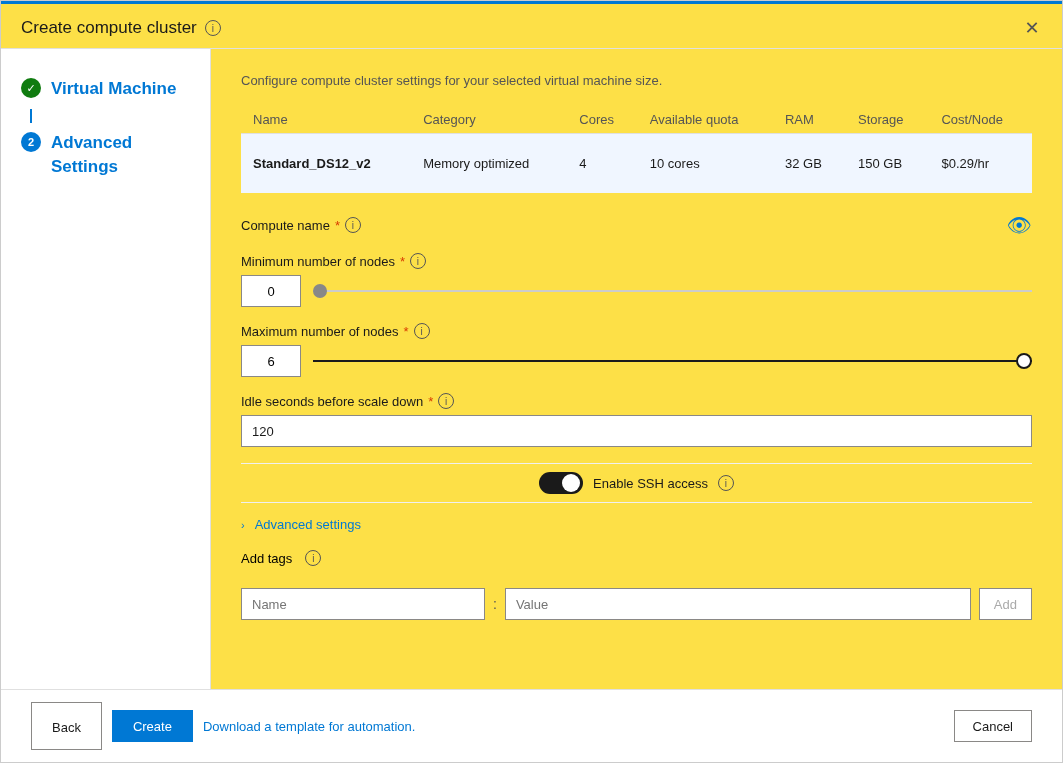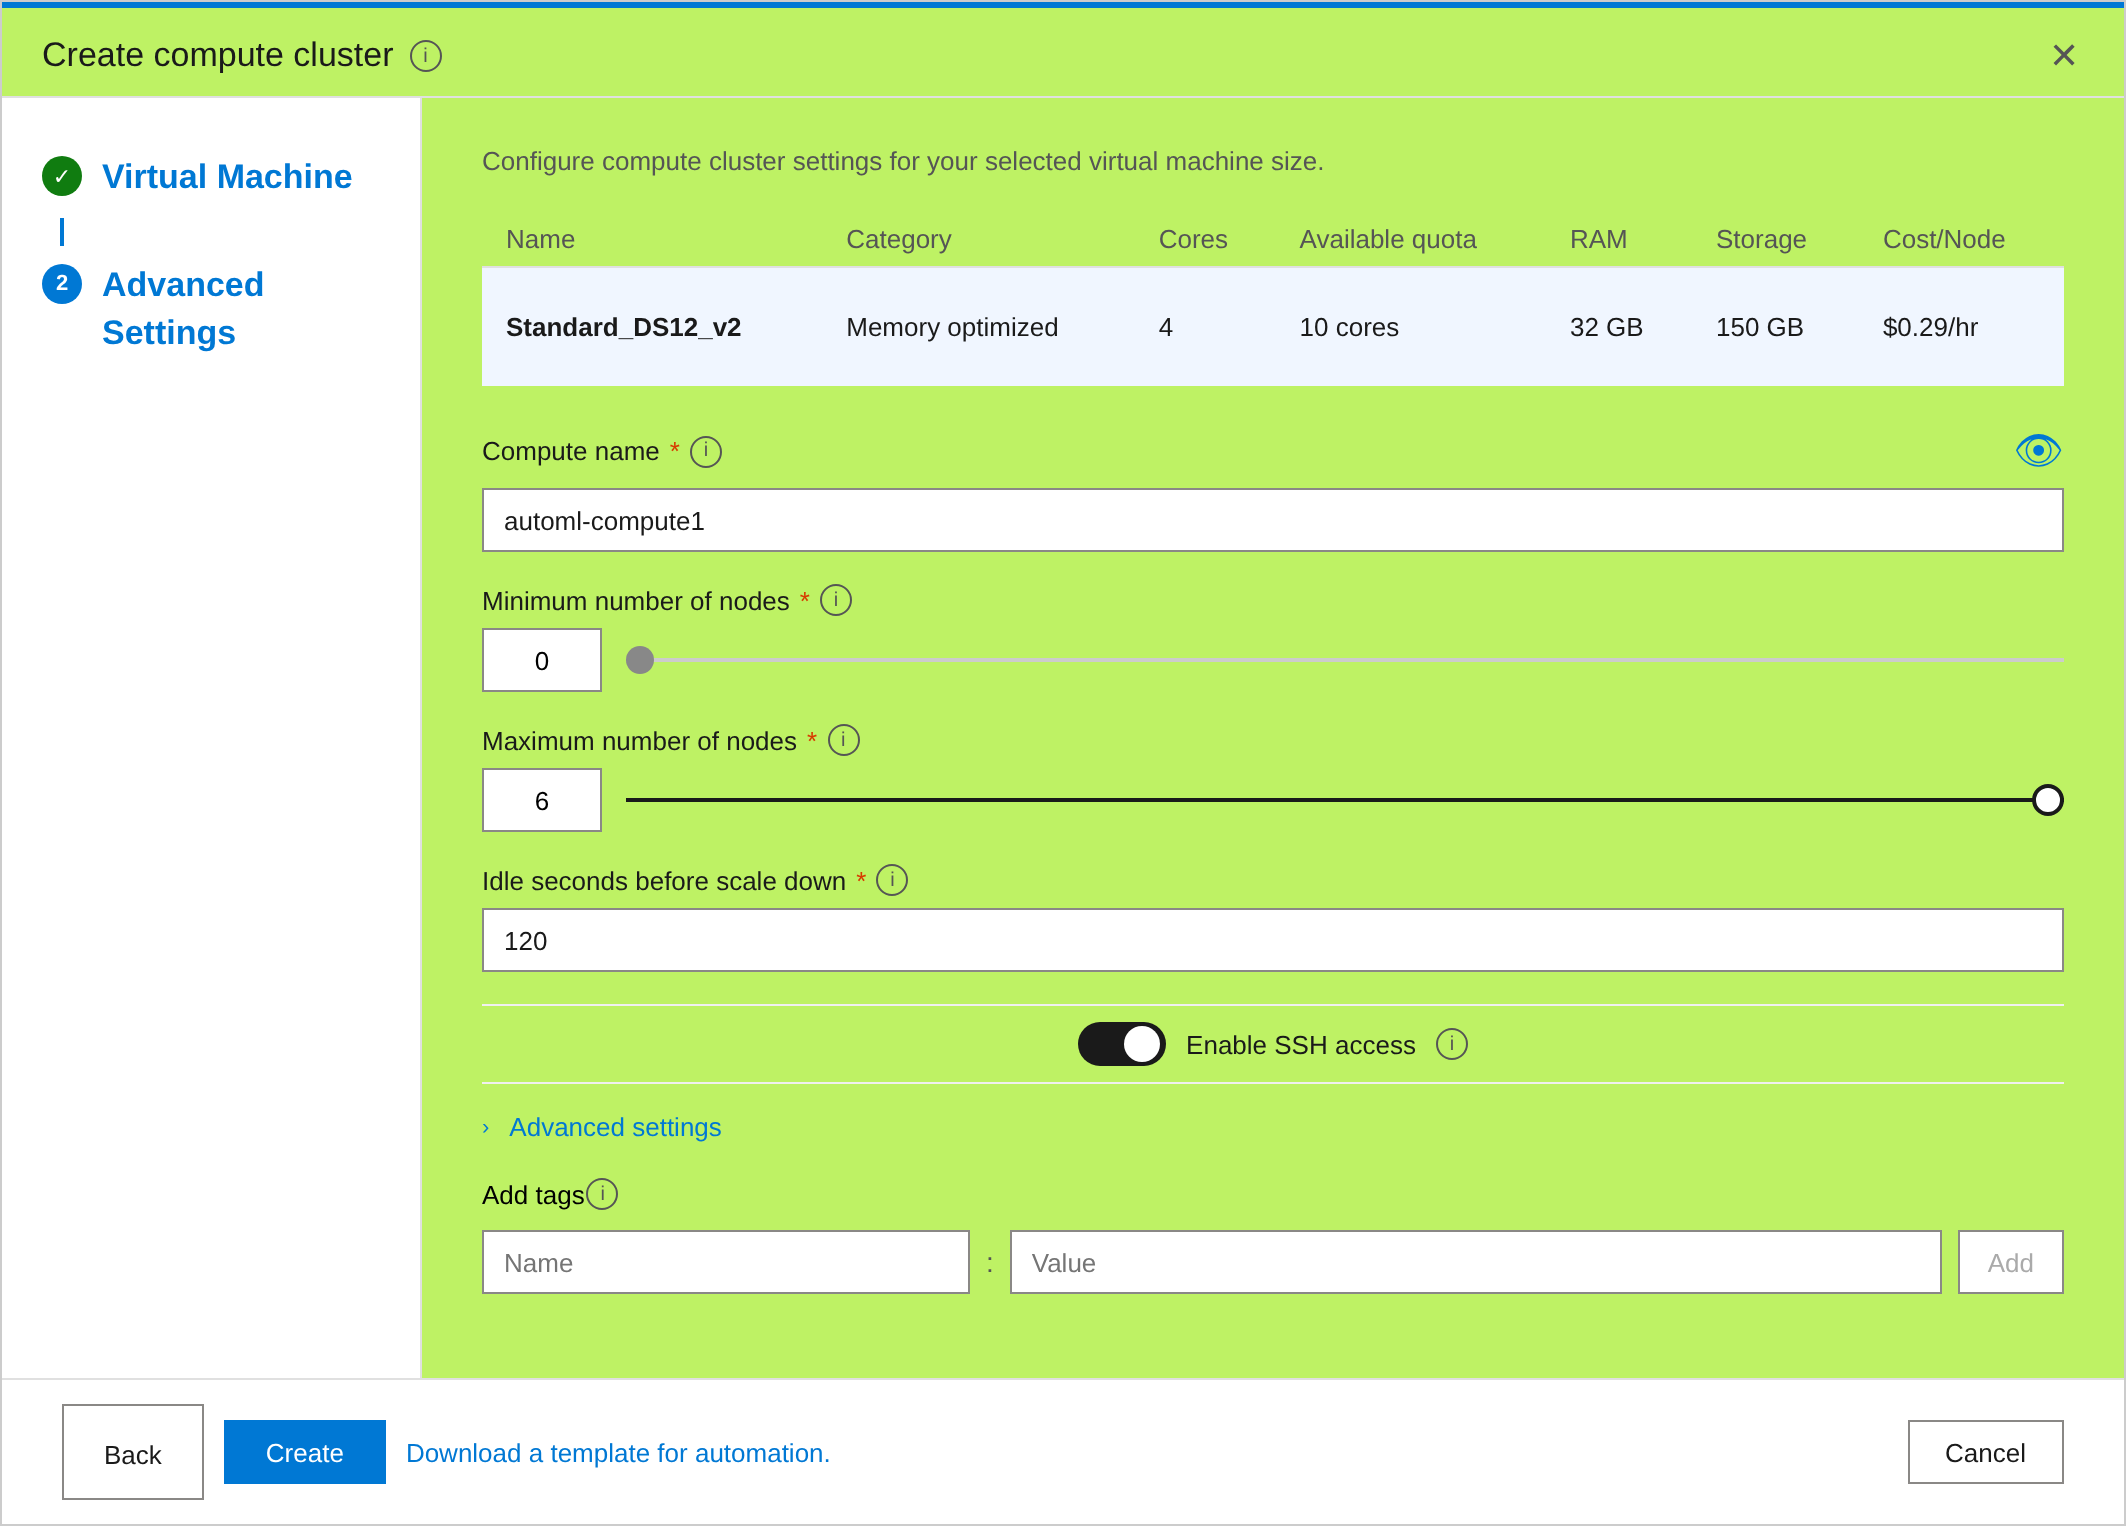--- a/index.html
+++ b/index.html
@@ -8,21 +8,21 @@
       font-size: 13px;
       background: #f0f0f0;
       display: flex;
       align-items: center;
       justify-content: center;
       min-height: 100vh;
     }
     .dialog {
       width: 1063px;
       height: 763px;
-      background: #bef264;
+      background: #fde047;
       border: 1px solid #ccc;
       box-shadow: 0 4px 24px rgba(0,0,0,0.18);
       display: flex;
       flex-direction: column;
       position: relative;
       overflow: hidden;
     }
     .dialog-header {
       display: flex;
       align-items: center;
@@ -384,22 +384,22 @@
       height: 3px;
       background: #0078d4;
       flex-shrink: 0;
     }
     .compute-name-wrapper {
       position: relative;
     }
     .add-tags-label-row {
       display: flex;
       align-items: center;
-      gap: 1px;
-      margin-bottom: 10px;
+      gap: 13px;
+      margin-bottom: 22px;
     }
   </style>
 </head>
 <body>
 
 <div class="dialog">
   <div class="top-border"></div>
 
   <div class="dialog-header">
     <div class="dialog-title-row">
@@ -459,23 +459,20 @@
       </table>
 
       <div class="field-group">
         <div class="field-label">
           <span>Compute name</span>
           <span class="required-star">*</span>
           <span class="info-icon">i</span>
           <span style="flex:1"></span>
           <span style="color:#0078d4; font-size:20px; cursor:pointer;">👁</span>
         </div>
-        <div class="compute-name-wrapper">
-          <input class="text-input" type="text" value="automl-compute1" style="">
-        </div>
       </div>
 
       <div class="field-group">
         <div class="field-label">
           <span>Minimum number of nodes</span>
           <span class="required-star">*</span>
           <span class="info-icon">i</span>
         </div>
         <div class="slider-row">
           <input class="slider-input-box" type="text" value="0" style="">

